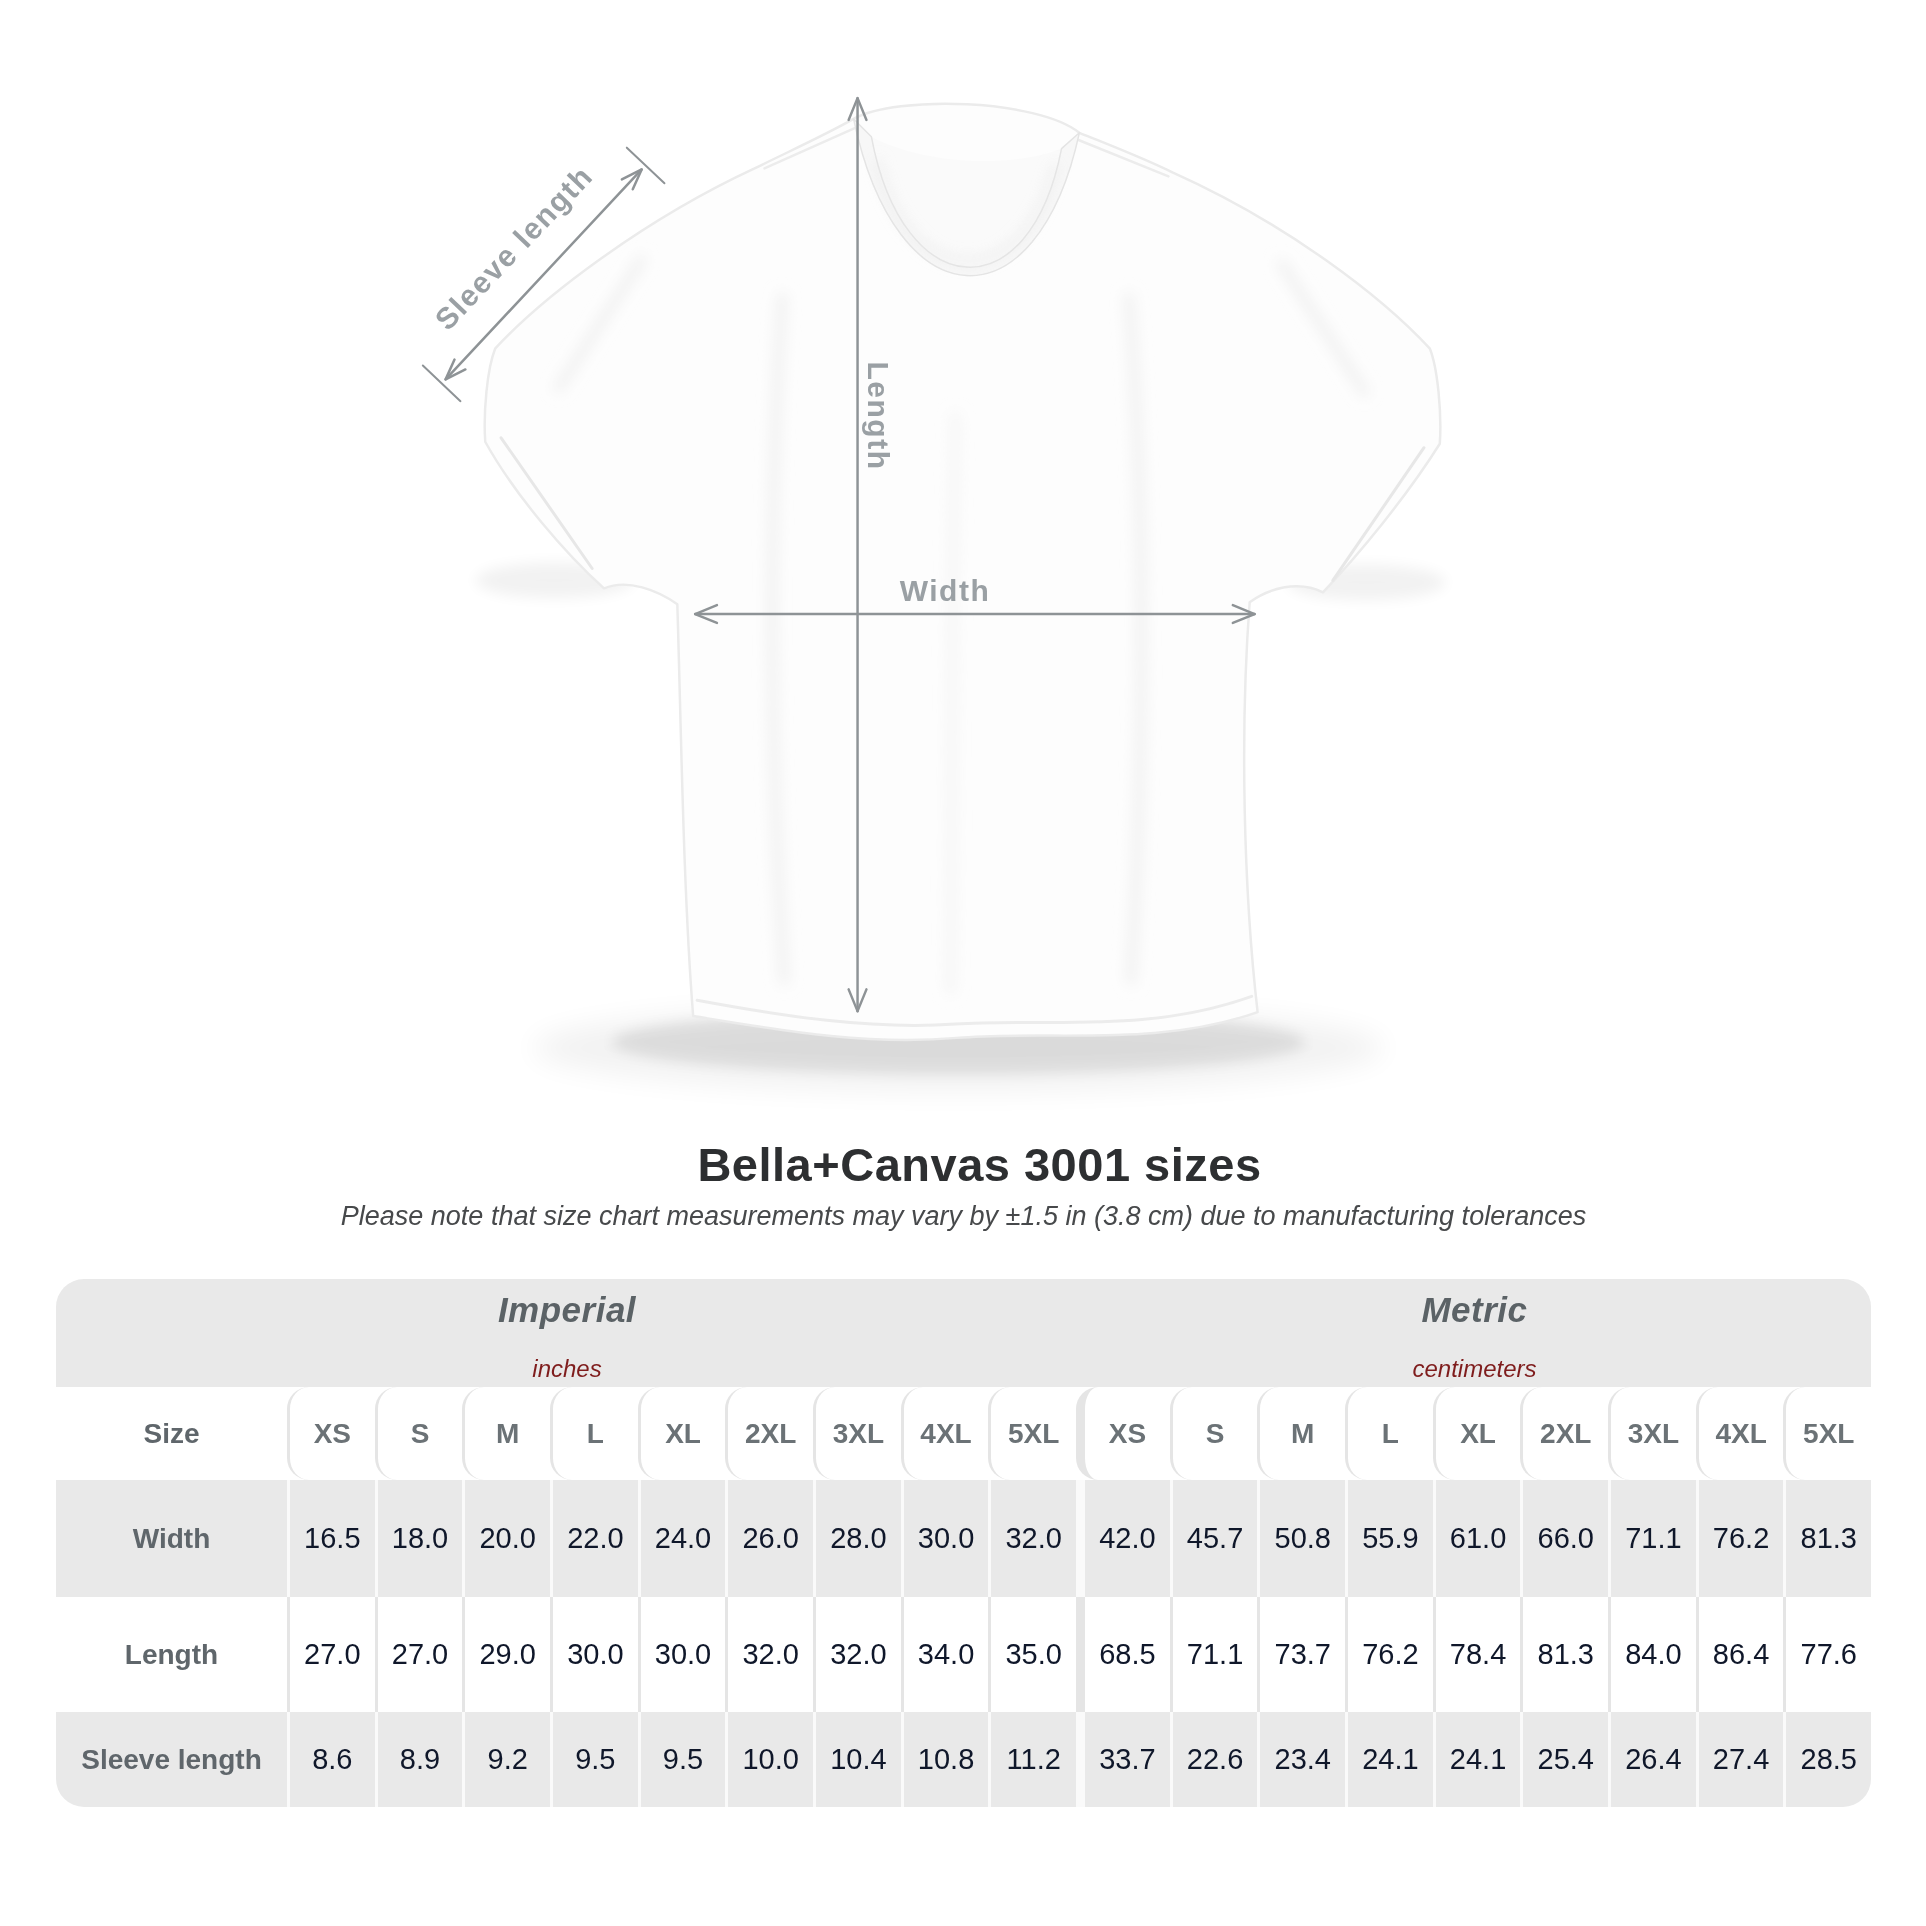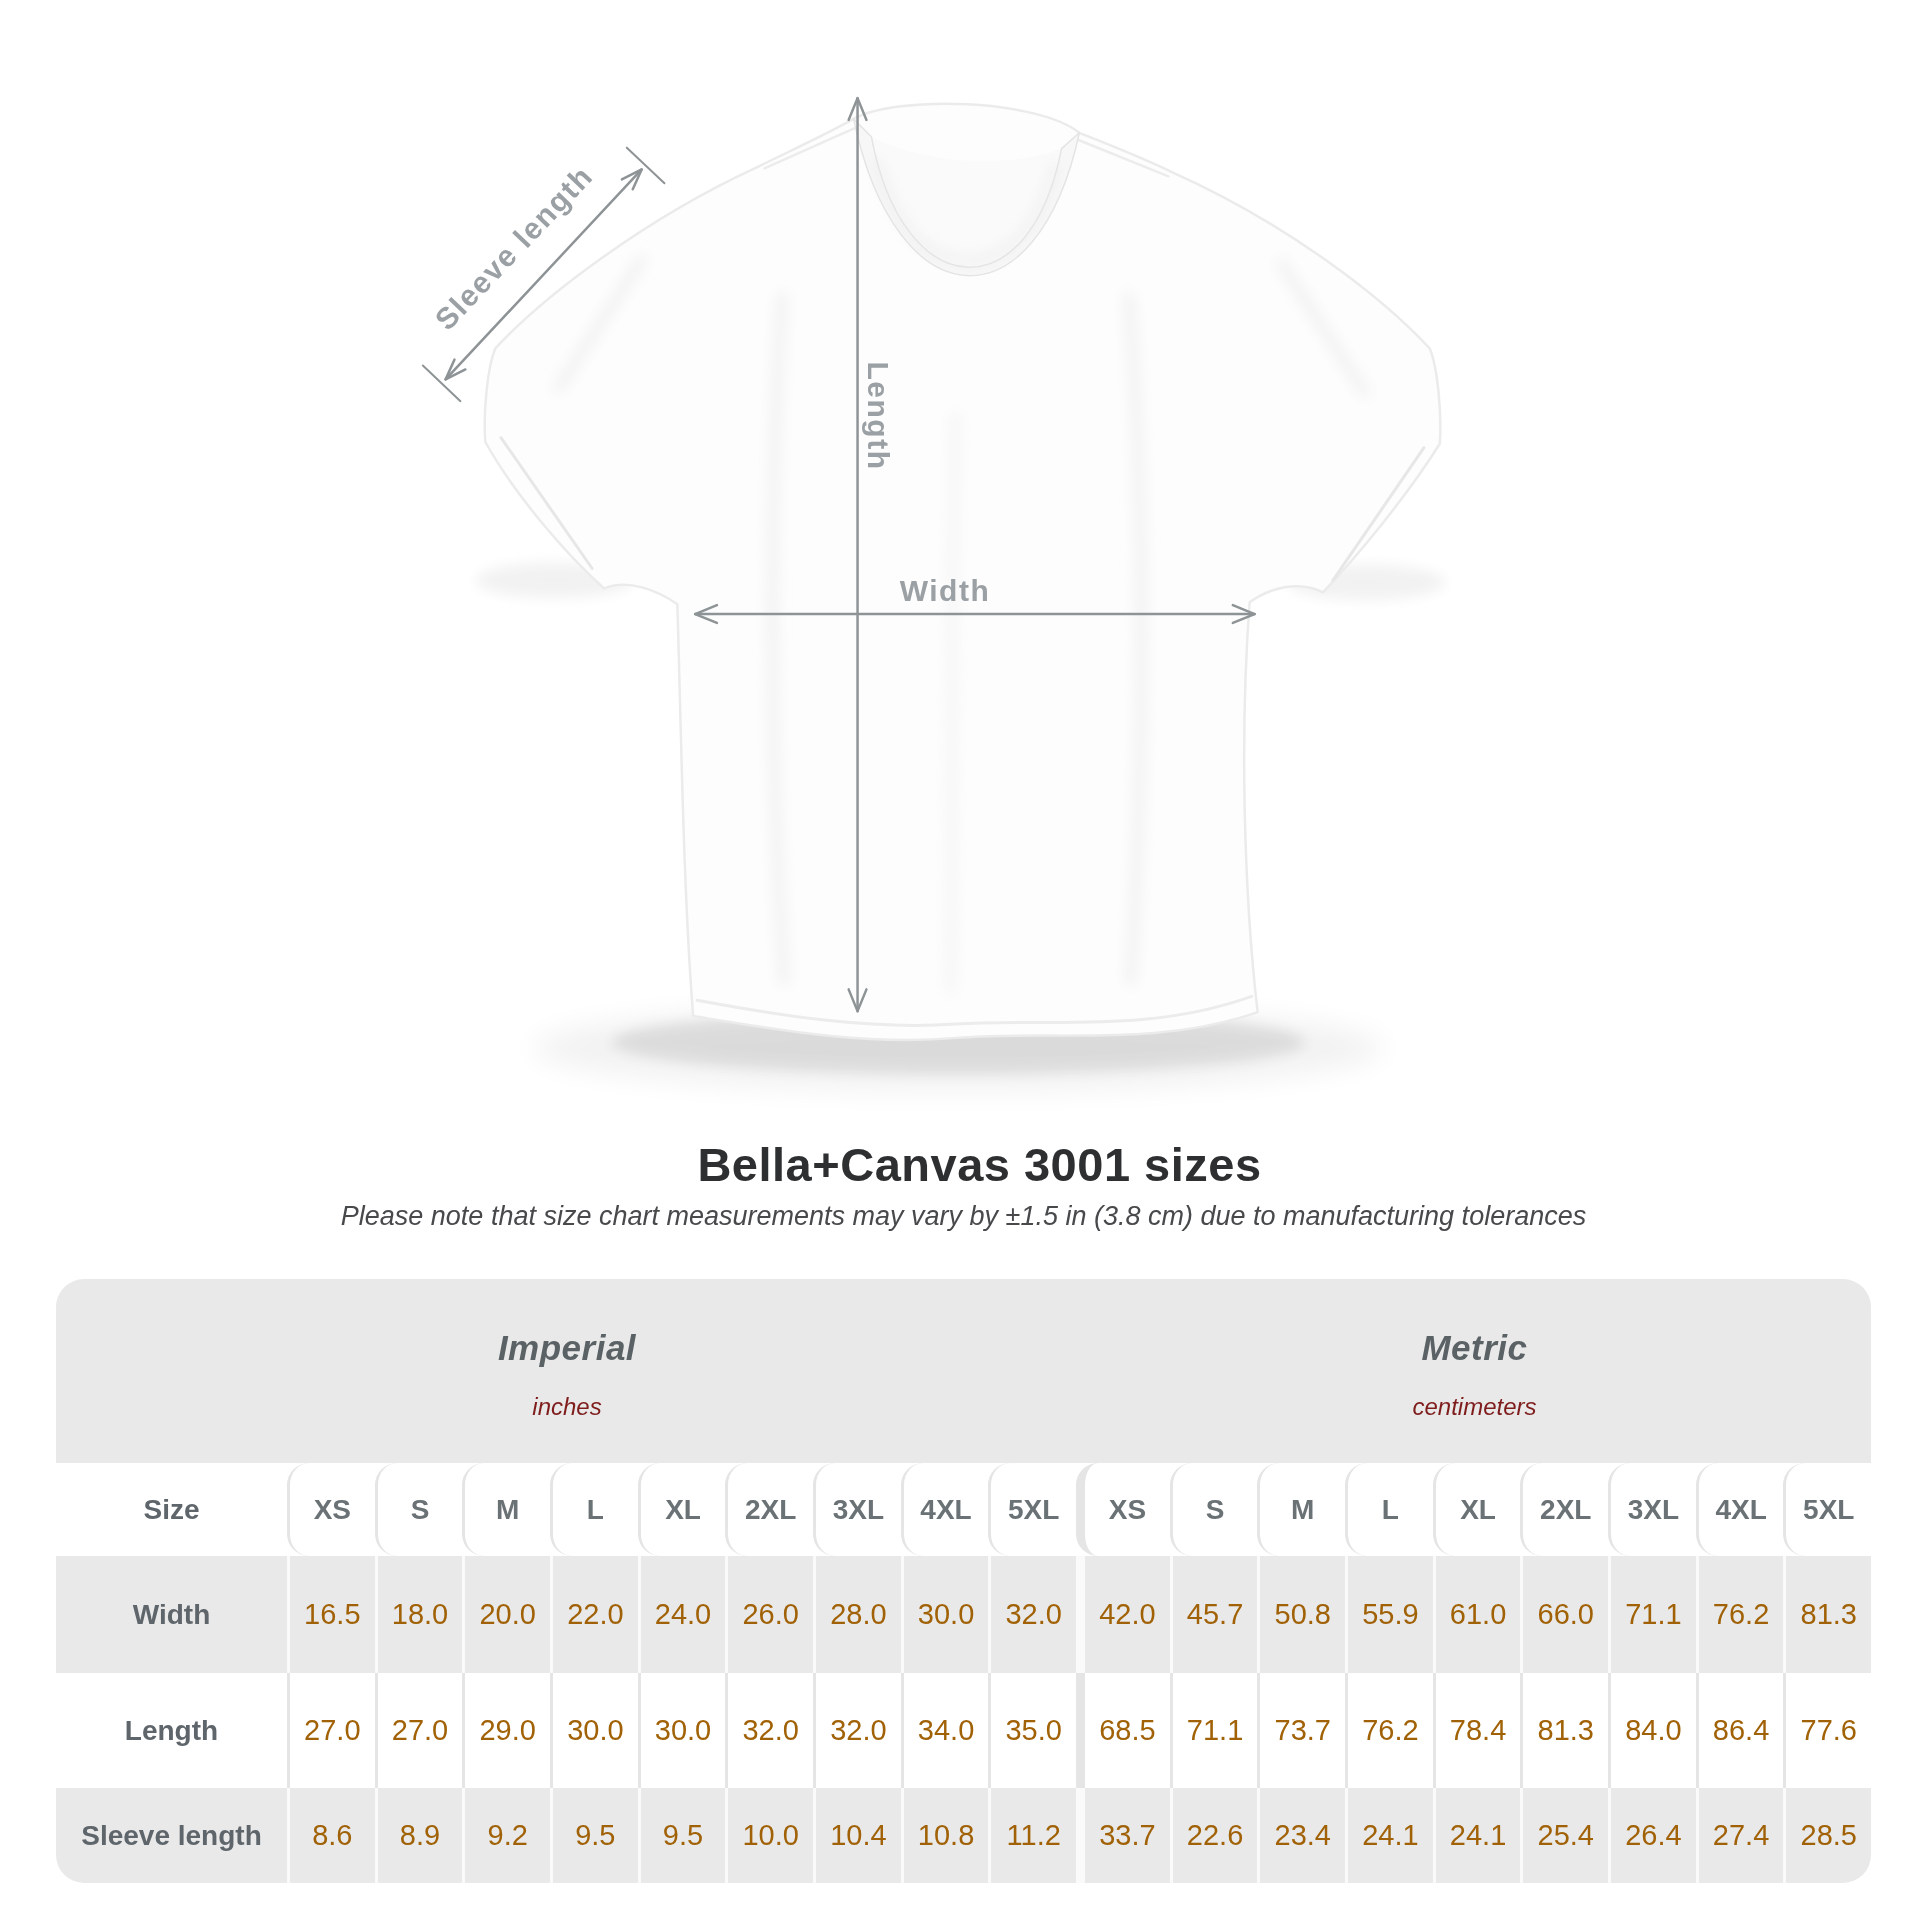--- a/index.html
+++ b/index.html
@@ -22,41 +22,41 @@
     position:absolute;left:16px;top:1137px;width:100%;text-align:center;margin:0;
     font-size:47px;font-weight:bold;color:#2d2f31;letter-spacing:0.5px;
   }
   .page-subtitle{
     position:absolute;left:0;top:1201px;width:100%;text-align:center;margin:0;
     font-size:27px;font-style:italic;color:#47494b;
   }
   
   .size-table{position:absolute;left:56px;top:1279px;width:1815px;}
   .group-row{
-    display:flex;height:184px;background:#e9e9e9;border-radius:28px 28px 0 0;
+    display:flex;height:108px;background:#e9e9e9;border-radius:28px 28px 0 0;
   }
   .group{display:flex;flex-direction:column;align-items:center;justify-content:center;padding-top:6px;}
   .group.imperial{width:1022px;}
   .group.metric{flex:1;}
   .g-title{font-size:35px;font-weight:bold;font-style:italic;color:#5b6266;letter-spacing:0.5px;}
   .g-sub{font-size:24px;font-style:italic;color:#7f1d1d;margin-top:25px;}
   .trow{display:flex;align-items:stretch;}
   .trow.header-row{height:93px;background:#ffffff;--sep:#e5e5e5;}
   .trow.r-gray{background:#e9e9e9;--sep:#fafafa;}
   .trow.r-white{background:#ffffff;--sep:#e5e5e5;}
   .trow.rh-a{height:117px;}
   .trow.rh-b{height:115px;}
   .trow.last{height:95px;border-radius:0 0 28px 28px;}
   .cell{
     flex:1 1 0;display:flex;align-items:center;justify-content:center;
     text-align:center;min-width:0;
   }
   .cell.label{flex:0 0 231px;font-weight:bold;font-size:28px;color:#5f666b;}
   .cell.size{border-left:3px solid var(--sep);font-weight:bold;font-size:28px;color:#6b7276;border-radius:22px;}
-  .cell.val{border-left:3px solid var(--sep);font-size:29px;color:#a16207;text-align:right;}
+  .cell.val{border-left:3px solid var(--sep);font-size:29px;color:#0f172a;text-align:right;}
   .cell.m-start{border-left-width:9px;}
 </style>
 </head>
 <body>
 
 <div class="page">
 
   <div class="diagram">
     <svg width="1927" height="1139" viewBox="0 0 1946 1150">
       <defs>

